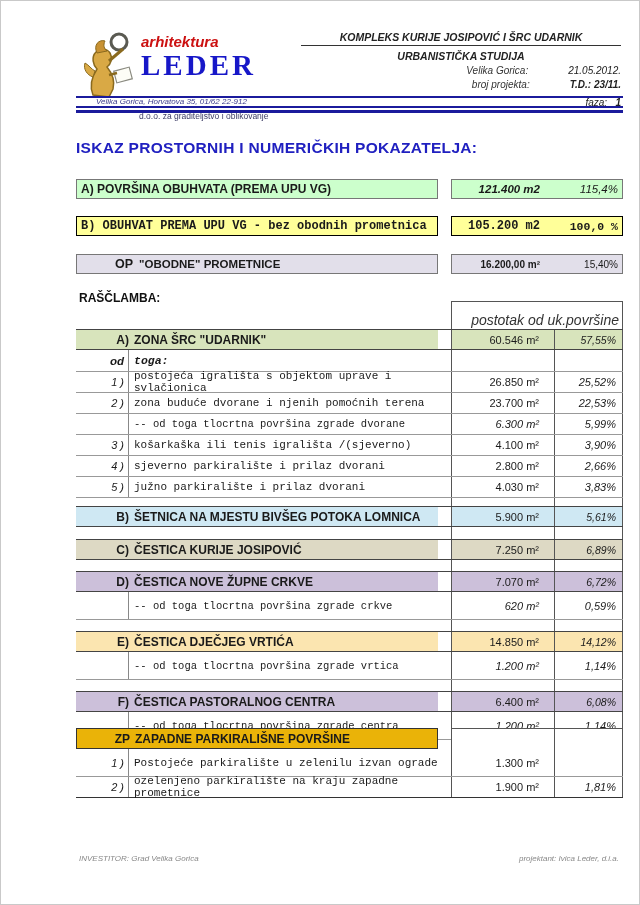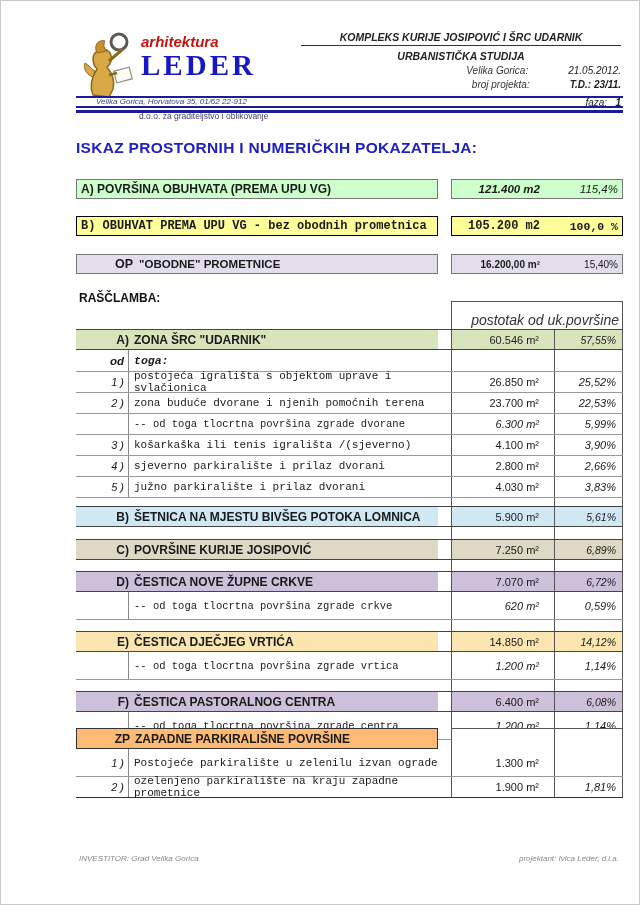--- a/index.html
+++ b/index.html
@@ -71,21 +71,21 @@
   .sec{border-top:1px solid #444;border-bottom:1px solid #444;}
   .sec .c-pct{font-size:10.5px;}
   .note-row{display:flex;width:547px;box-sizing:border-box;}
   .note-left{width:375px;}
   .note-cell{width:172px;box-sizing:border-box;border:1px solid #555;border-bottom:none;
              font-size:14px;font-style:italic;color:#333;text-align:right;padding:10px 3px 1px 0;}
   .odtoga .c-num,.odtoga .c-desc{font-weight:bold;font-style:italic;font-size:11.5px;}
   .odtoga{border-bottom:1px solid #999;}
   .odtoga .c-num{border-right:1px solid #888;}
   .bg-a{background:#d8e4bc;} .bg-b{background:#cfe8f3;} .bg-c{background:#ddd9c4;}
-  .bg-d{background:#ccc0da;} .bg-e{background:#fbe5b0;} .bg-f{background:#ccc0da;} .bg-zp{background:#fdba74;}
+  .bg-d{background:#ccc0da;} .bg-e{background:#fbe5b0;} .bg-f{background:#ccc0da;} .bg-zp{background:#eab308;}
   
   .zp-tbl{position:absolute;left:75px;top:727px;width:547px;}
   .zp-head .c-val,.zp-head .c-pct{border-top:1px solid #555;background:#fff;}
   .zp-head .band{border:1px solid #333;}
   .zp-last{border-bottom:1px solid #333;}
   
   .footer-left{position:absolute;left:78px;top:853px;font-size:8px;font-style:italic;color:#888;}
   .footer-right{position:absolute;right:20px;top:853px;font-size:8px;font-style:italic;color:#888;}
 </style>
 </head>
@@ -250,21 +250,21 @@
     <div class="trow g12">
         <span class="band"></span>
         <span class="gap13"></span>
         <span class="c-val"></span>
         <span class="c-pct"></span>
       </div>
 
     <div class="trow sec h21">
       <span class="band bg-c">
           <span class="letter">C)</span>
-          <span class="sdesc">POVRŠINE KURIJE JOSIPOVIĆ</span>
+          <span class="sdesc">ČESTICA KURIJE JOSIPOVIĆ</span>
         </span>
       <span class="gap13"></span>
       <span class="c-val bg-c">7.250 m²</span>
       <span class="c-pct bg-c">6,89%</span>
     </div>
 
     <div class="trow g11">
         <span class="band"></span>
         <span class="gap13"></span>
         <span class="c-val"></span>

